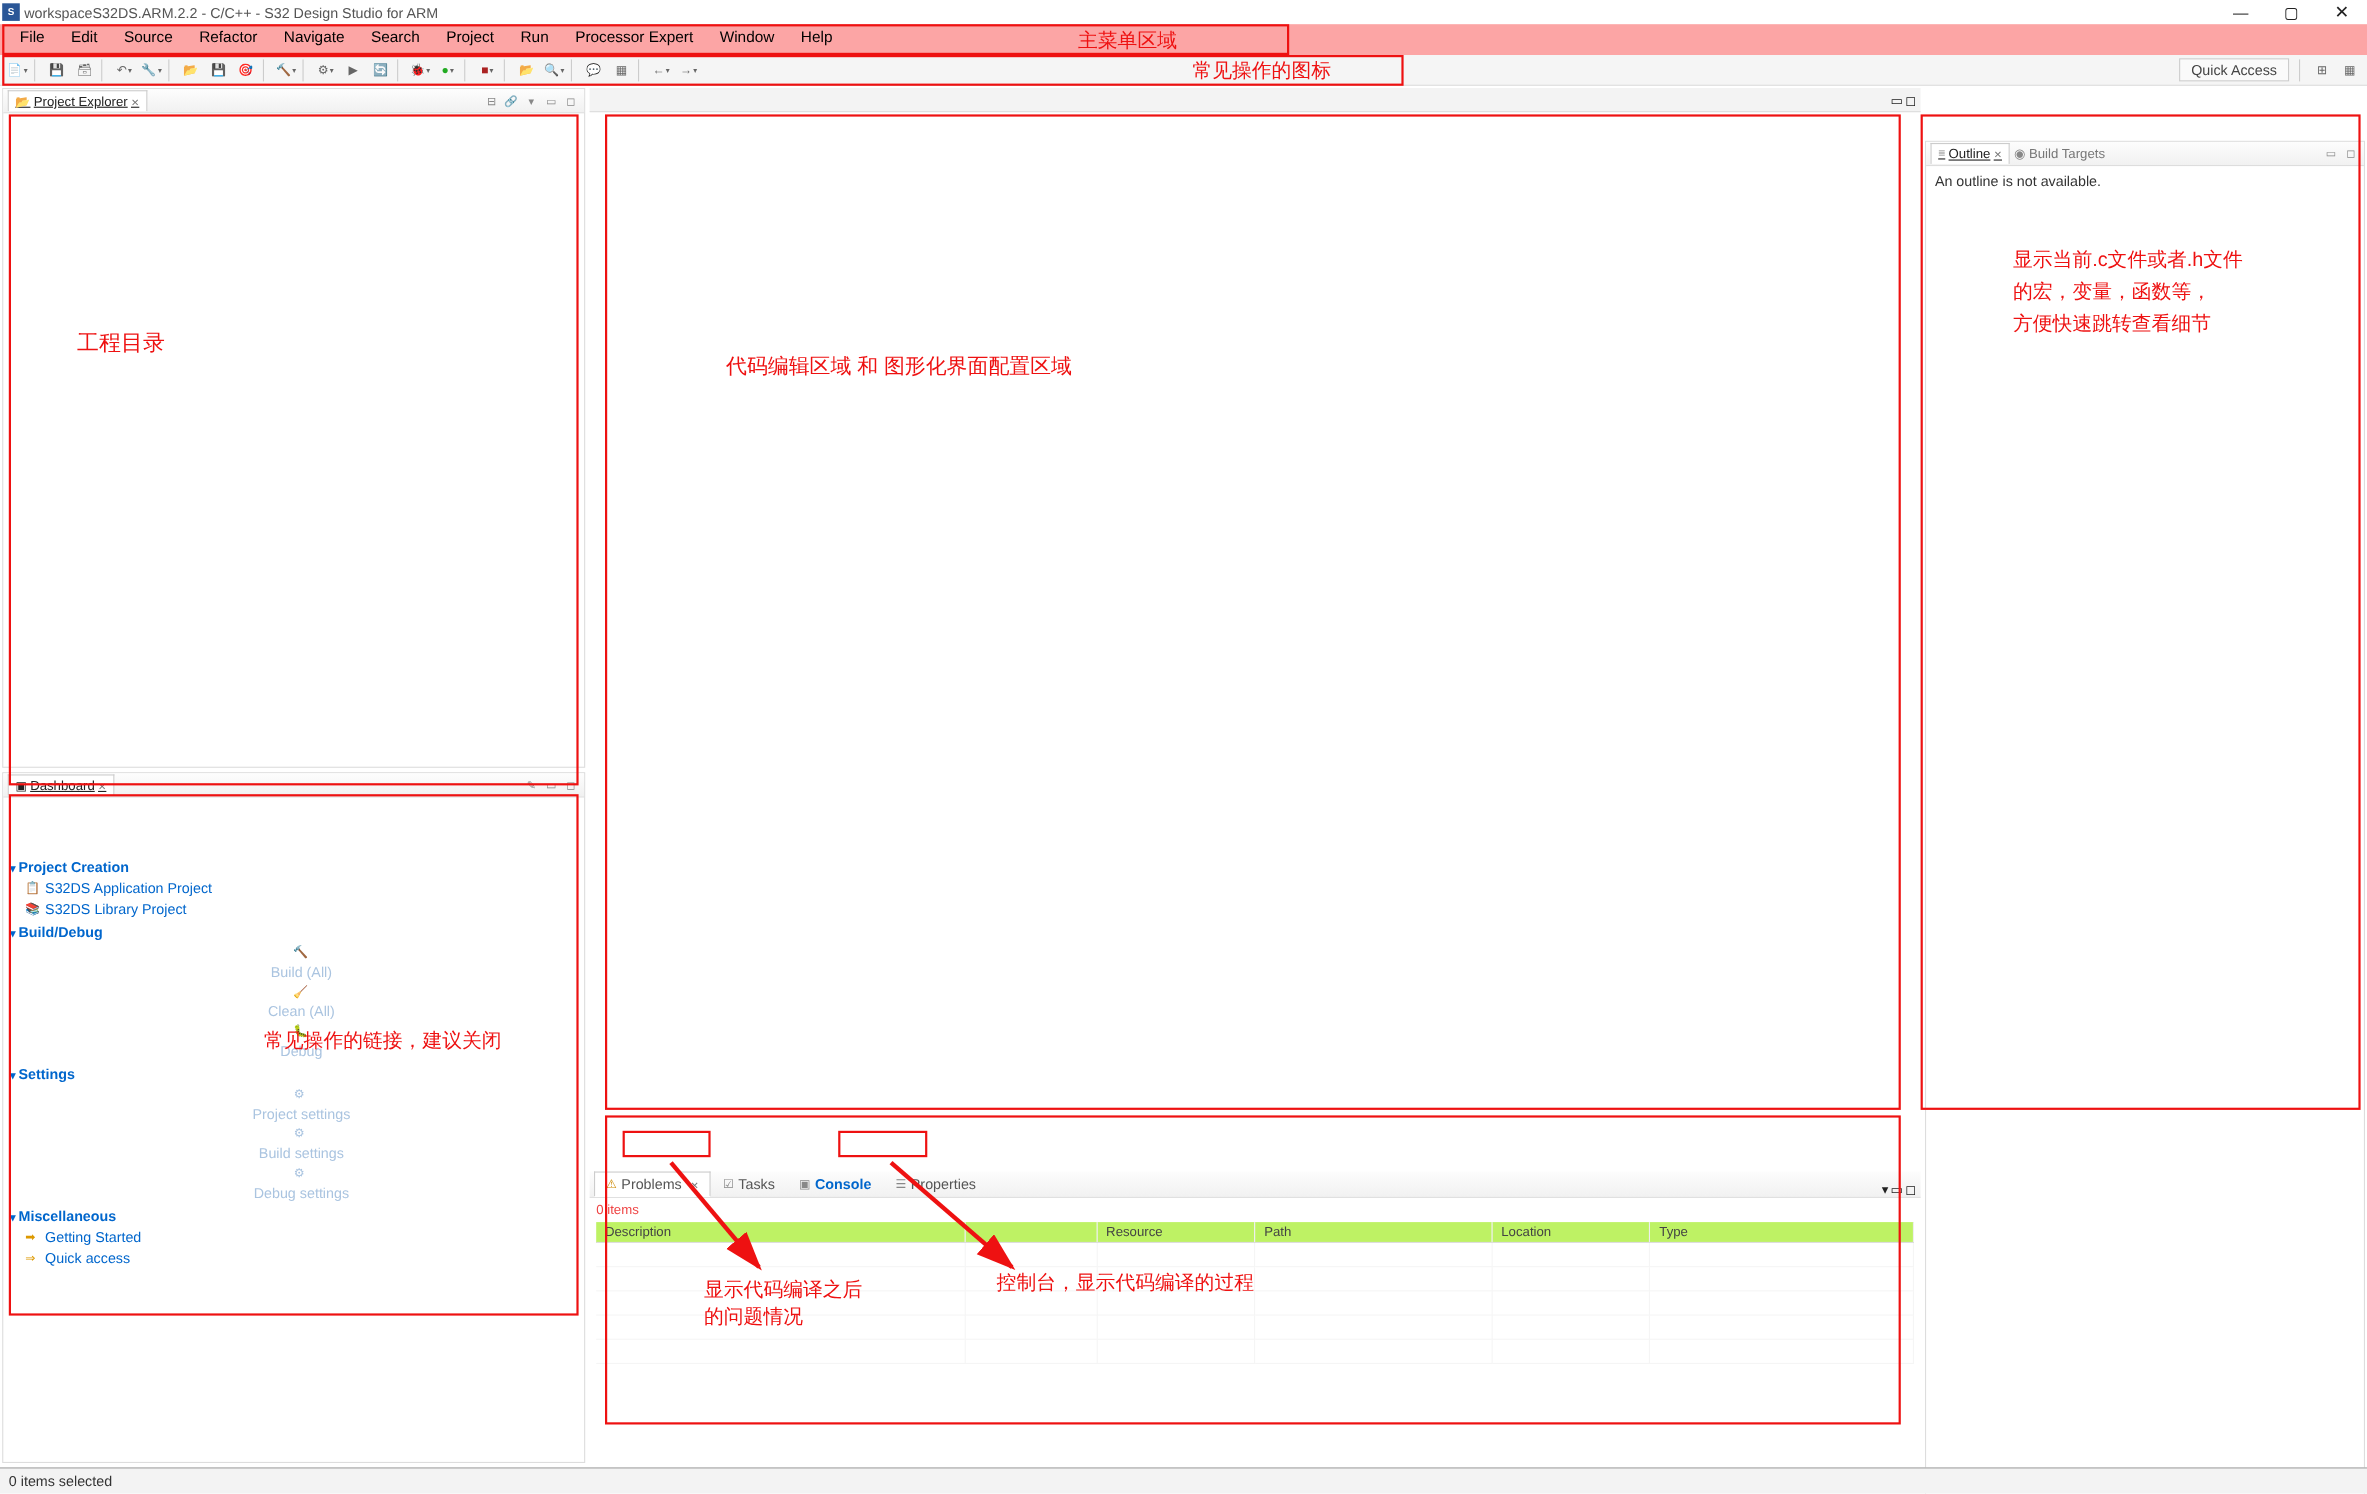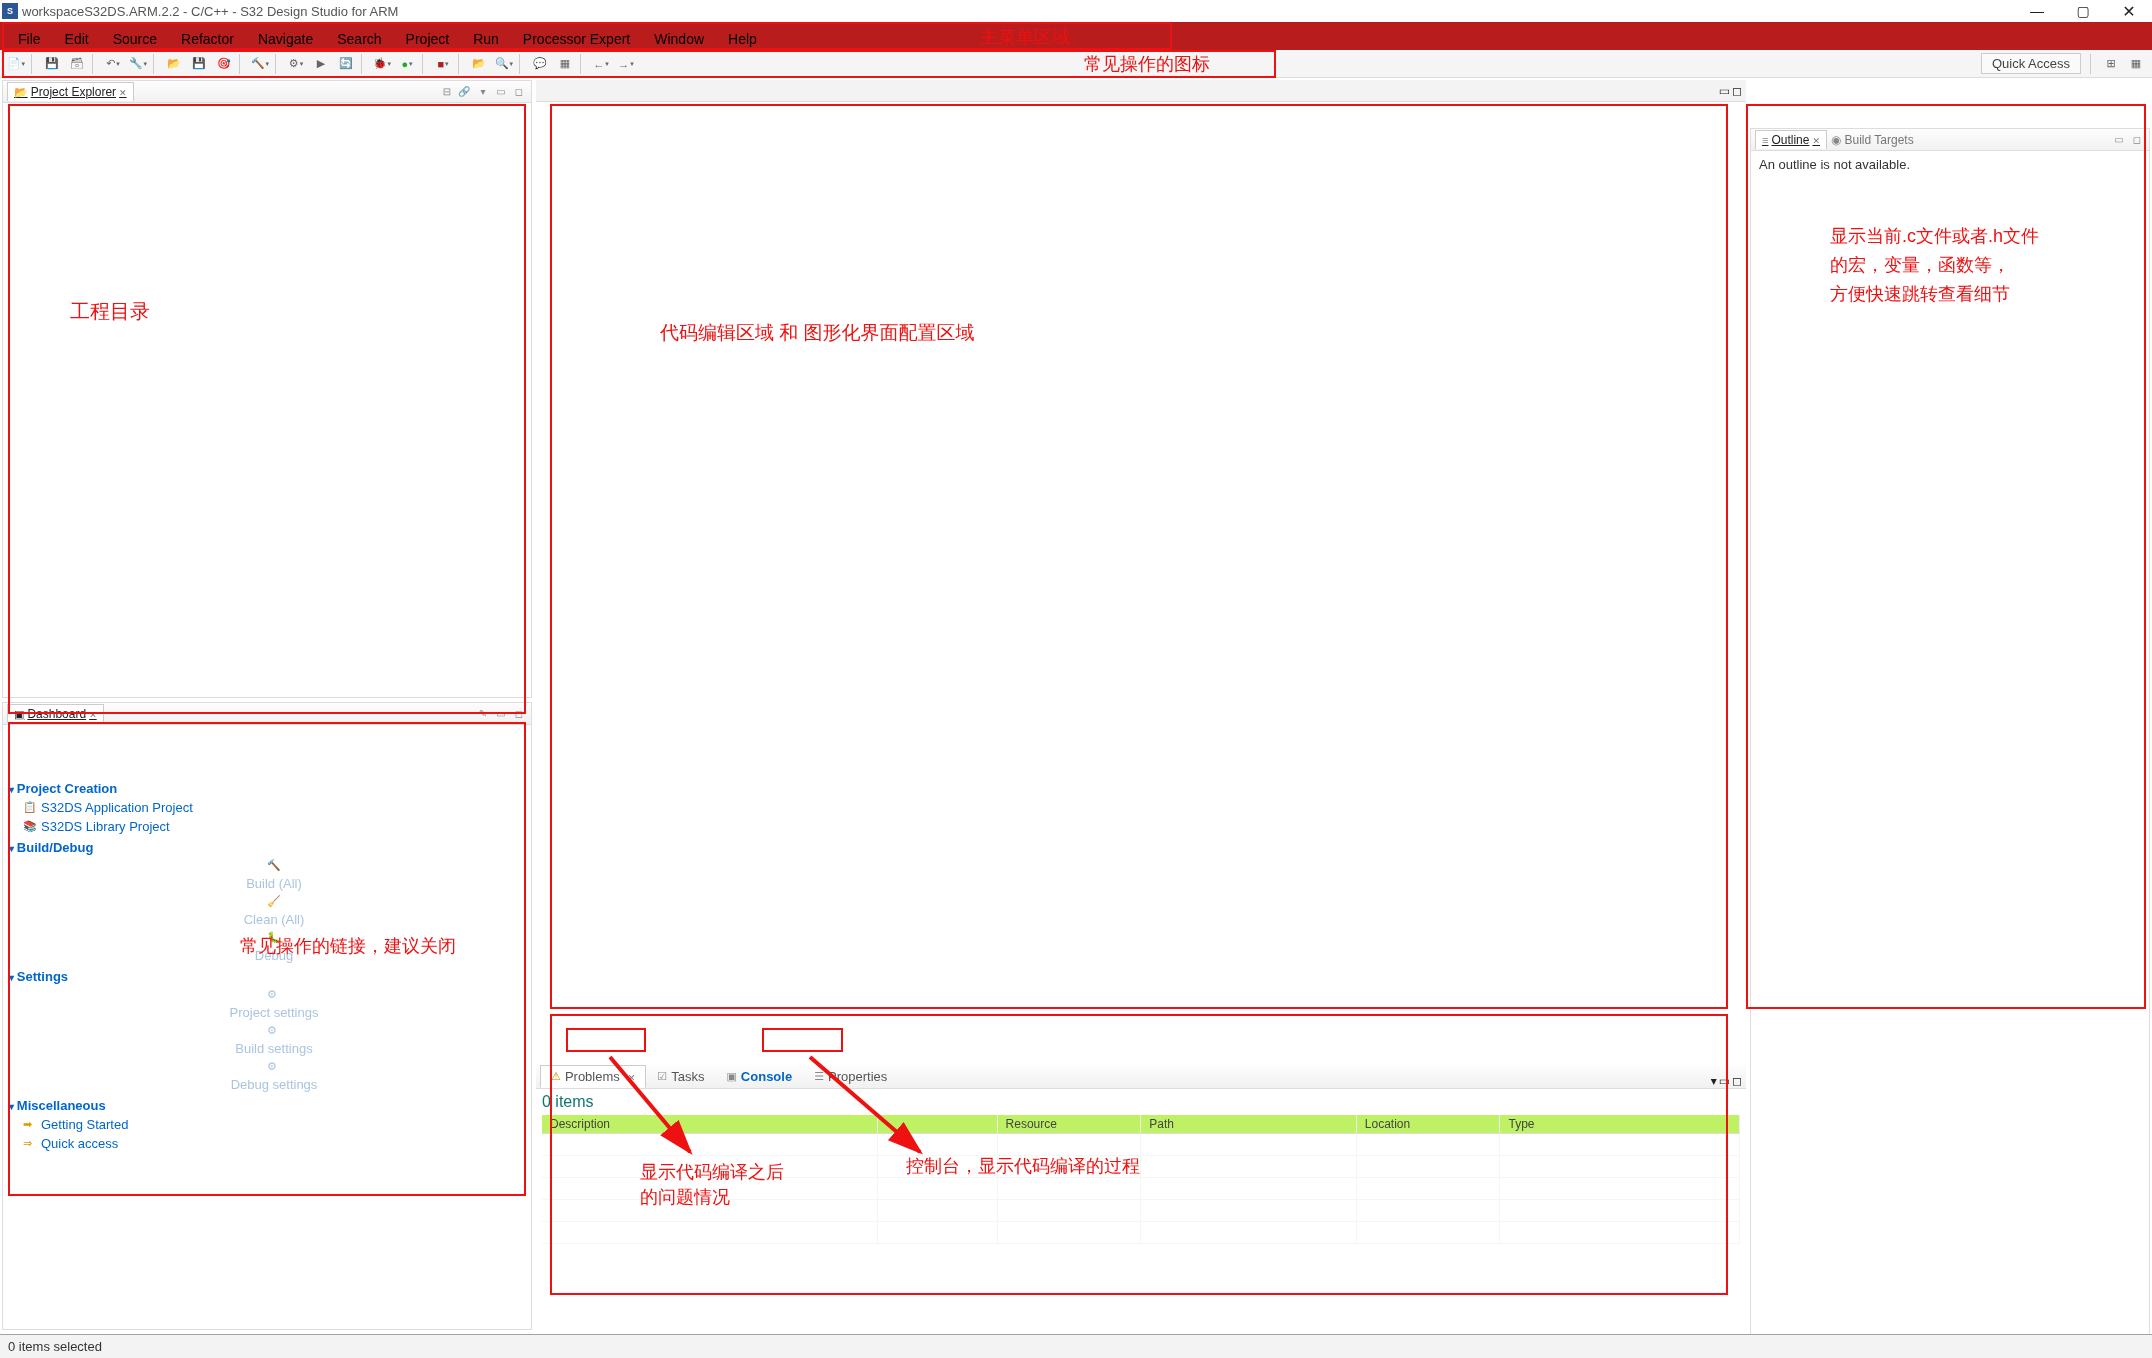--- a/index.html
+++ b/index.html
@@ -5,21 +5,21 @@
 * { box-sizing: border-box; margin: 0; padding: 0; }
 body { font-family: "Segoe UI", Tahoma, sans-serif; font-size: 12px; background: #fff; color: #222; width: 2152px; height: 1358px; position: relative; overflow: hidden; }
 
 .title-bar { height: 22px; background: #fff; display: flex; align-items: center; padding-left: 2px; position: relative; }
 .title-bar .app-icon { width: 16px; height: 16px; background: #2b5797; margin-right: 4px; display: inline-flex; align-items: center; justify-content: center; color: #fff; font-size: 9px; font-weight: bold; }
 .title-bar .title-text { color: #555; font-size: 13px; }
 .window-controls { position: absolute; right: 0; top: 0; display: flex; }
 .window-controls span { width: 46px; height: 22px; display: flex; align-items: center; justify-content: center; font-size: 14px; }
 .window-controls .close { font-size: 16px; }
 
-.menu-bar { height: 28px; background: #b91c1c; display: flex; align-items: flex-end; padding-left: 6px; gap: 0; position: relative; }
+.menu-bar { height: 28px; background: #fca5a5; display: flex; align-items: flex-start; padding-left: 6px; gap: 0; position: relative; }
 .menu-bar .menu-item { padding: 3px 12px; font-size: 14px; color: #000; cursor: default; }
 
 .red-box { position: absolute; border: 2px solid #e11; pointer-events: none; }
 .anno-menu { left: 2px; top: 22px; width: 1170px; height: 28px; }
 .anno-menu-label { position: absolute; left: 980px; top: 25px; color: #e11; font-size: 18px; font-weight: 500; }
 
 .toolbar { height: 28px; background: #f5f5f5; border-bottom: 1px solid #ddd; display: flex; align-items: center; padding: 0 4px; gap: 1px; position: relative; }
 .toolbar .tb-icon { width: 24px; height: 22px; display: flex; align-items: center; justify-content: center; font-size: 11px; color: #666; cursor: default; position: relative; }
 .toolbar .tb-sep { width: 6px; height: 20px; border-left: 1px solid #ccc; margin: 0 2px; }
 .toolbar .dd::after { content: "▾"; font-size: 7px; color: #666; margin-left: 1px; }
@@ -59,21 +59,21 @@
 .anno-editor { left: 550px; top: 104px; width: 1178px; height: 905px; }
 .anno-editor-label { position: absolute; left: 660px; top: 320px; color: #e11; font-size: 19px; font-weight: 500; }
 
 .bottom-tabs { height: 265px; margin: 2px; background: #fff; }
 .bt-header { height: 24px; background: linear-gradient(#fdfdfd,#f1f1f1); border-bottom: 1px solid #ddd; display: flex; align-items: flex-end; padding-left: 4px; }
 .bt-tab { padding: 3px 10px; border: 1px solid transparent; font-size: 13px; color: #555; display: flex; align-items: center; gap: 4px; cursor: default; }
 .bt-tab.active { background: #fff; border: 1px solid #ccc; border-bottom: 1px solid #fff; }
 .bt-tab .tab-icon { font-size: 11px; }
 .bt-header .panel-actions { margin-left: auto; display: flex; gap: 2px; margin-right: 4px; }
 .bt-body { padding: 2px 6px; }
-.bt-status { font-size: 16px; color: #0f766e; padding: 2px 0 4px; }
+.bt-status { font-size: 12px; color: #ef4444; padding: 2px 0 4px; }
 .bt-table { width: 100%; border-collapse: collapse; }
 .bt-table th { text-align: left; font-weight: normal; font-size: 12px; color: #444; padding: 2px 8px; border-right: 1px solid #eee; background: #bef264; border-bottom: 1px solid #ddd; }
 .bt-table td { height: 22px; border-right: 1px solid #f5f5f5; border-bottom: 1px solid #f5f5f5; }
 
 .anno-bottom { left: 550px; top: 1014px; width: 1178px; height: 281px; }
 .anno-problems-box { position: absolute; left: 566px; top: 1028px; width: 80px; height: 24px; border: 2px solid #e11; }
 .anno-console-box { position: absolute; left: 762px; top: 1028px; width: 81px; height: 24px; border: 2px solid #e11; }
 .arrow { position: absolute; pointer-events: none; }
 .anno-problems-text { position: absolute; left: 640px; top: 1160px; color: #e11; font-size: 18px; line-height: 1.4; }
 .anno-console-text { position: absolute; left: 906px; top: 1154px; color: #e11; font-size: 18px; }

